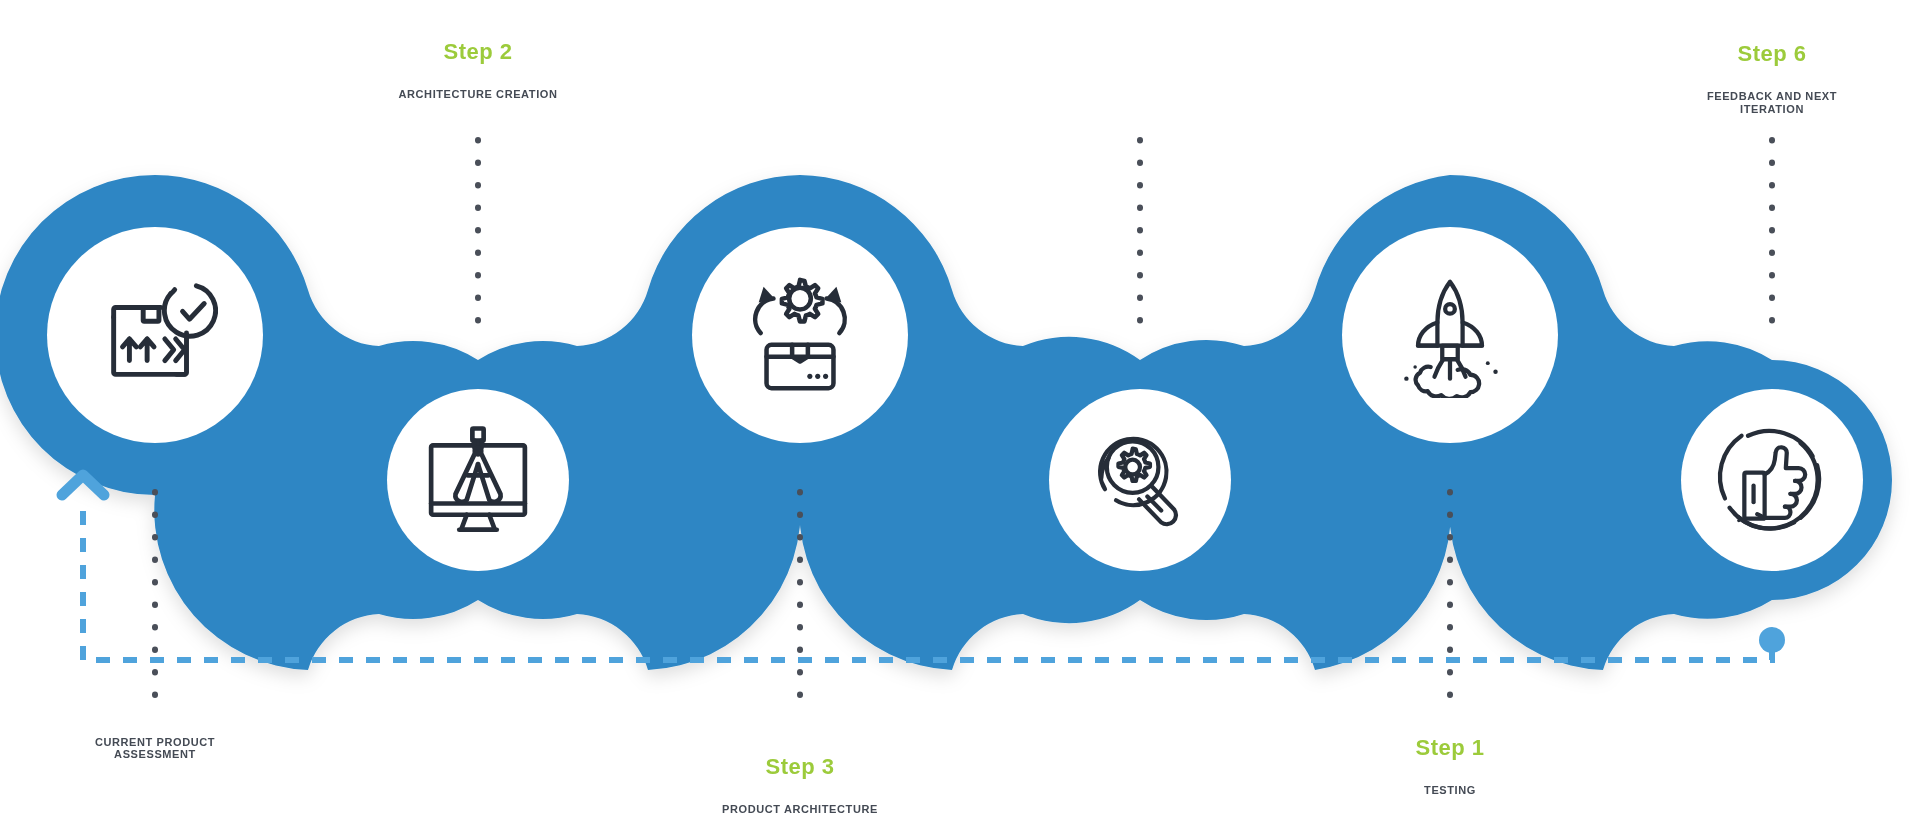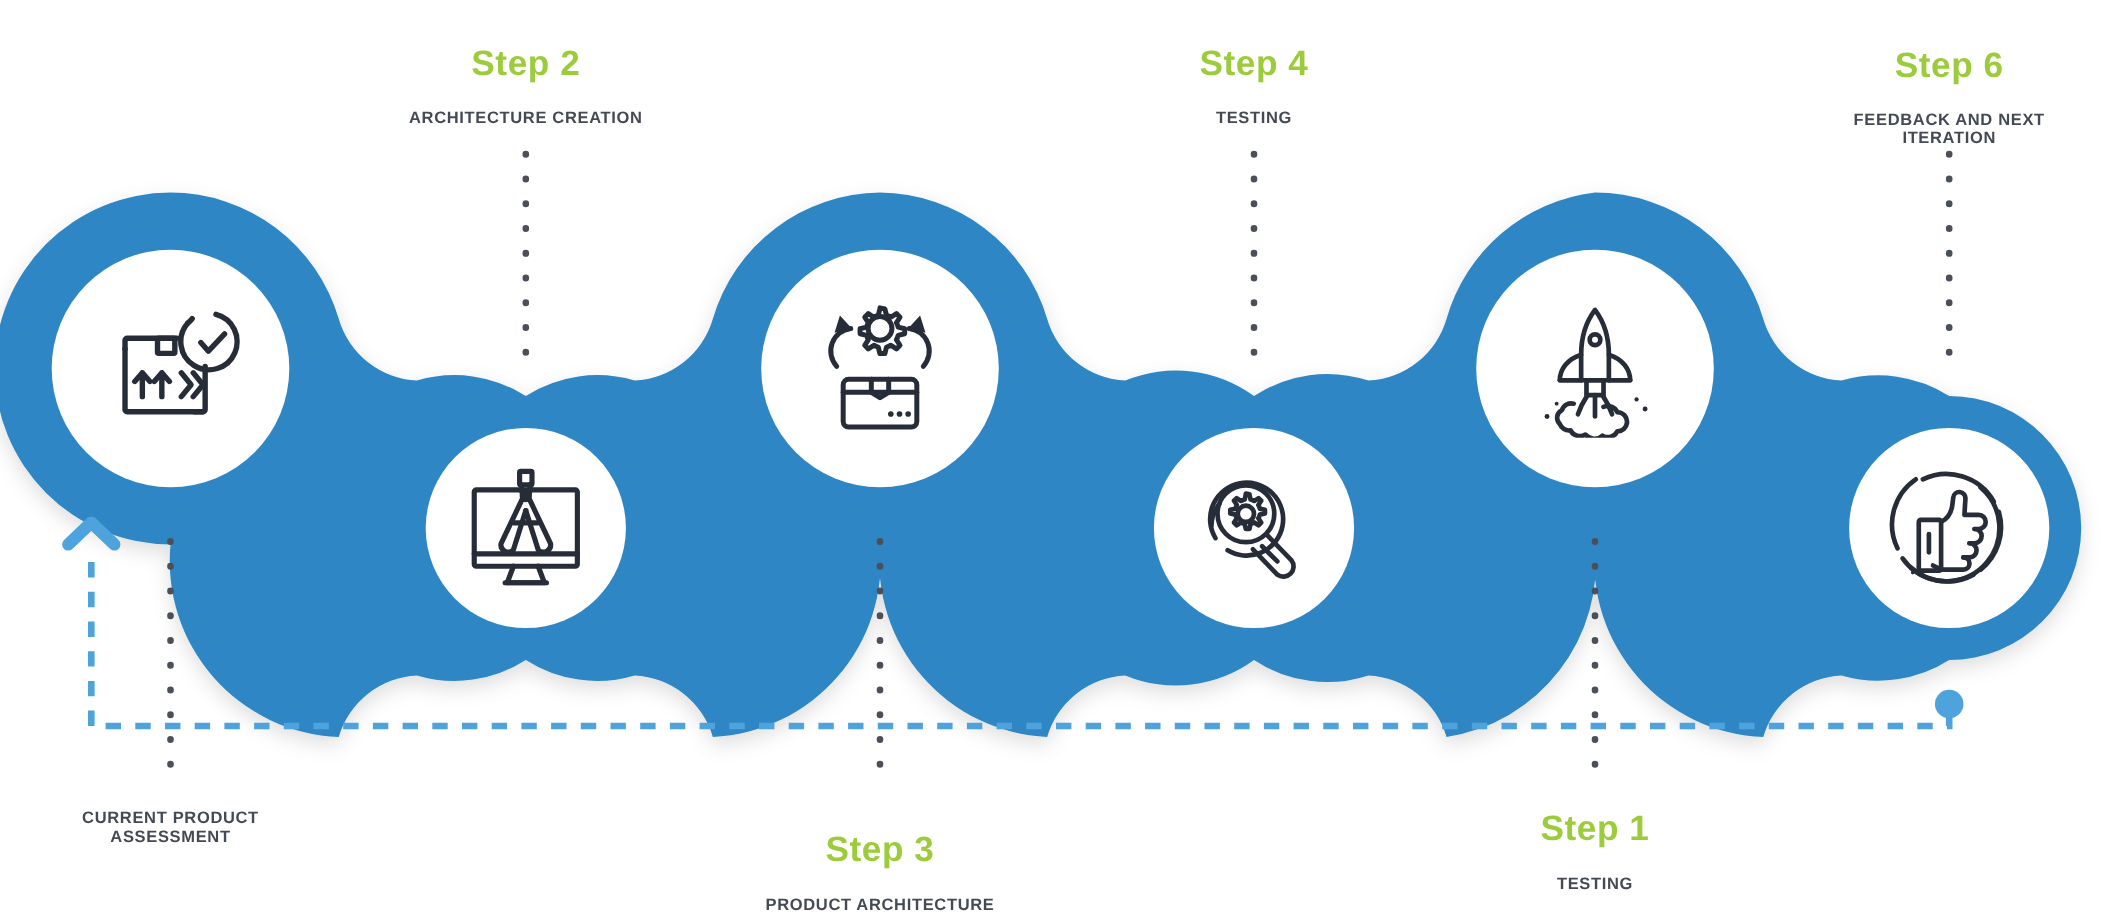--- a/index.html
+++ b/index.html
@@ -17,29 +17,29 @@
 
   .label{
     position:absolute;
     text-align:center;
     line-height:1.12;
     white-space:pre-line;
   }
   .label .step{
     display:block;
     color:#9CCB3B;
-    font-size:32px;
+    font-size:22px;
     font-weight:bold;
     letter-spacing:0.5px;
     margin:0 0 6px 0;
   }
   .label .title{
     display:block;
     color:#444a54;
-    font-size:15px;
+    font-size:11px;
     font-weight:bold;
     letter-spacing:0.6px;
   }
   .icon-wrap{
     position:absolute;
     display:flex;
     align-items:center;
     justify-content:center;
     pointer-events:none;
   }
@@ -255,24 +255,20 @@
   <div class="label" style="left:328px;top:22px;width:300px;">
     <span class="step">Step 2</span>
     <span class="title">ARCHITECTURE CREATION</span>
   </div>
 
   <div class="label" style="left:650px;top:737px;width:300px;">
     <span class="step">Step 3</span>
     <span class="title">PRODUCT ARCHITECTURE</span>
   </div>
 
-  <div class="label" style="left:990px;top:22px;width:300px;">
-    <span class="step">Step 4</span>
-    <span class="title">TESTING</span>
-  </div>
 
   <div class="label" style="left:1300px;top:718px;width:300px;">
     <span class="step">Step 1</span>
     <span class="title">TESTING</span>
   </div>
 
   <div class="label" style="left:1622px;top:24px;width:300px;">
     <span class="step">Step 6</span>
     <span class="title">FEEDBACK AND NEXT
 ITERATION</span>

